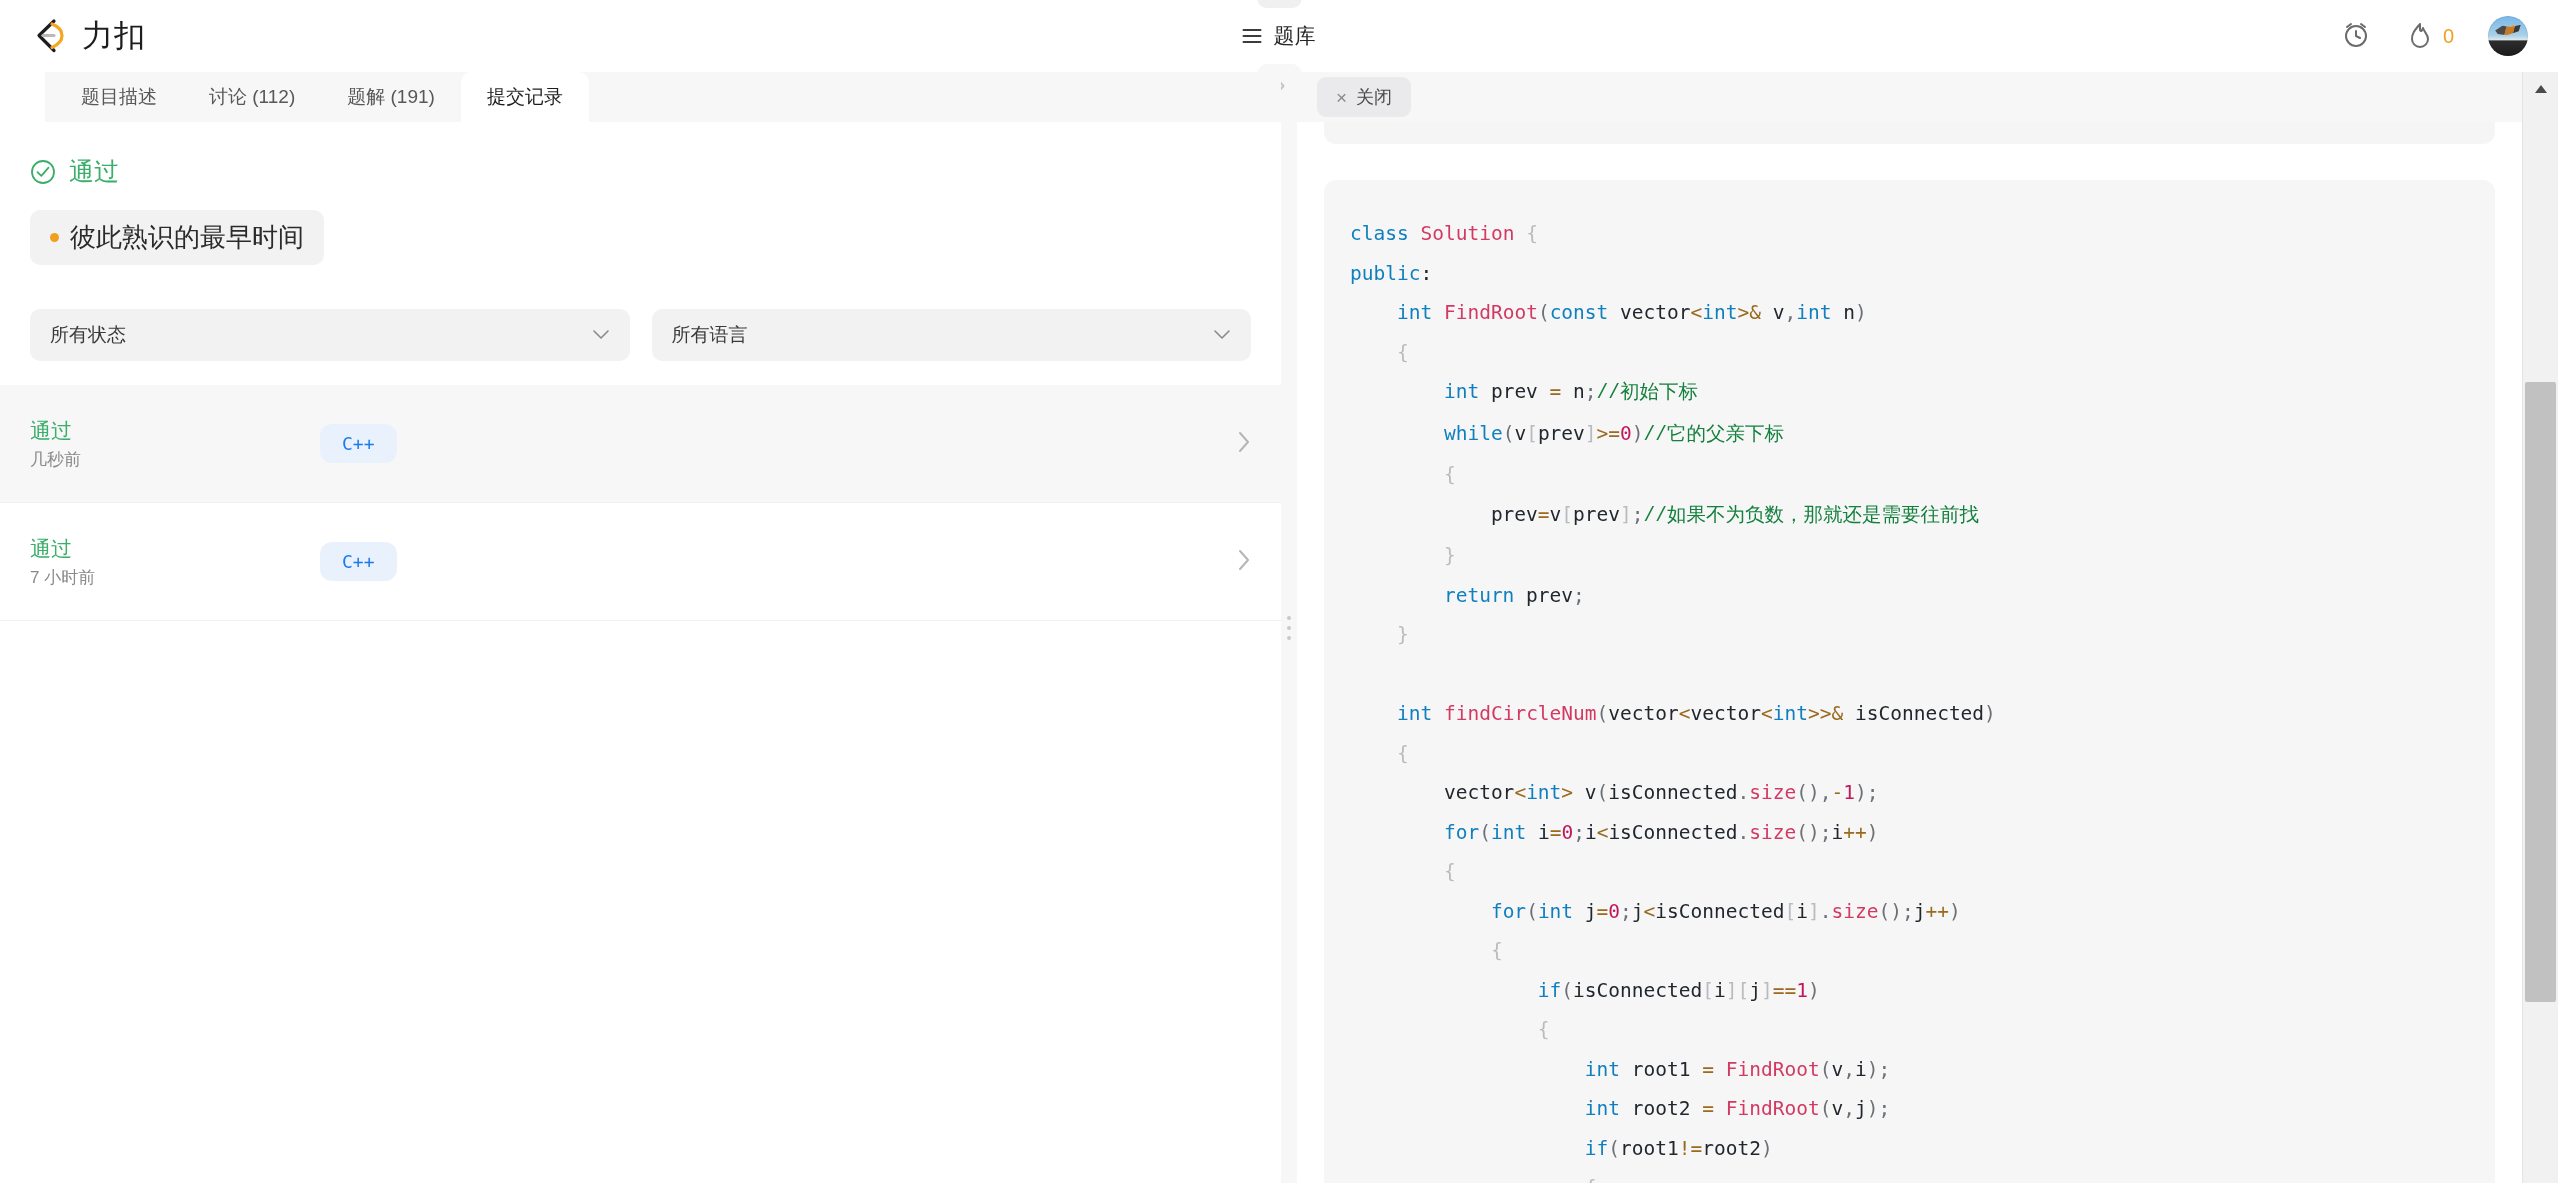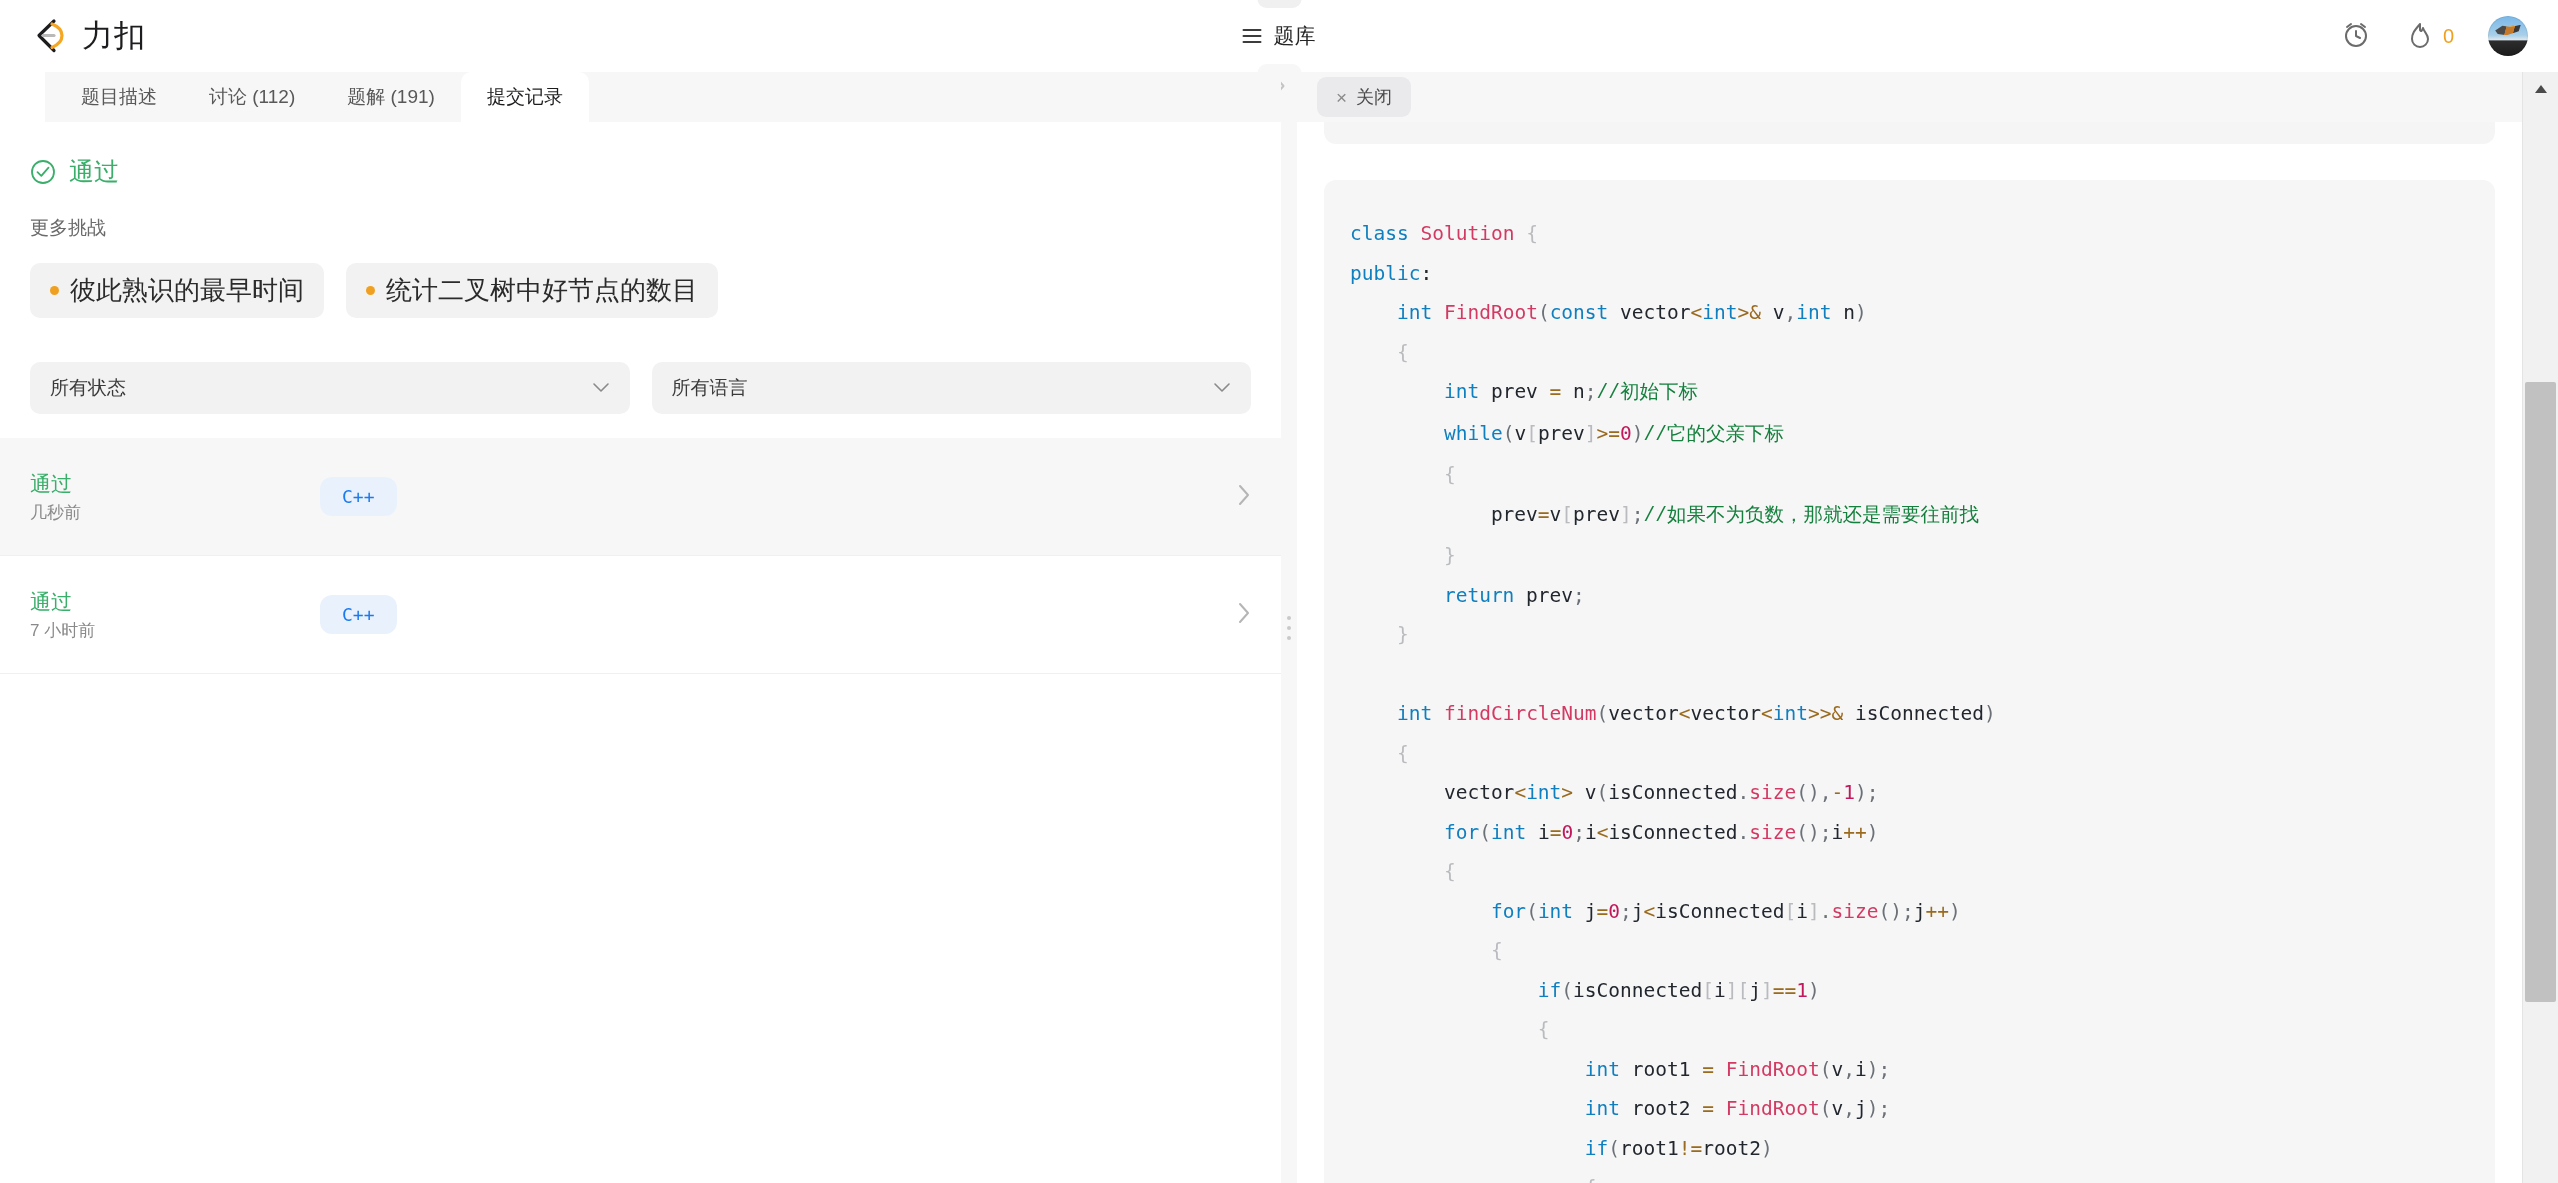--- a/index.html
+++ b/index.html
@@ -325,30 +325,25 @@
     <div class="left-scroll">
 
       <div class="status-head">
         <svg width="26" height="26" viewBox="0 0 26 26">
           <circle cx="13" cy="13" r="11" fill="none" stroke="#3aae6a" stroke-width="1.8"></circle>
           <path d="M7.5 13.2 L11.3 16.8 L18.5 8.6" fill="none" stroke="#3aae6a" stroke-width="1.8" stroke-linecap="round" stroke-linejoin="round"></path>
         </svg>
         <span class="label">通过</span>
       </div>
 
-      <div class="section-label">更多挑战</div>
 
       <div class="chips">
         <div class="chip">
           <span class="dot" style="background:#f0a020"></span>
           <span>彼此熟识的最早时间</span>
-        </div>
-        <div class="chip">
-          <span class="dot" style="background:#f0a020"></span>
-          <span>统计二叉树中好节点的数目</span>
         </div>
       </div>
 
       <div class="filters">
         <div class="select">
           <span>所有状态</span>
           <svg class="chev" width="18" height="12" viewBox="0 0 18 12">
             <path d="M2 2 L9 9 L16 2" fill="none" stroke="#8a8a8a" stroke-width="1.6" stroke-linecap="round" stroke-linejoin="round"></path>
           </svg>
         </div>

